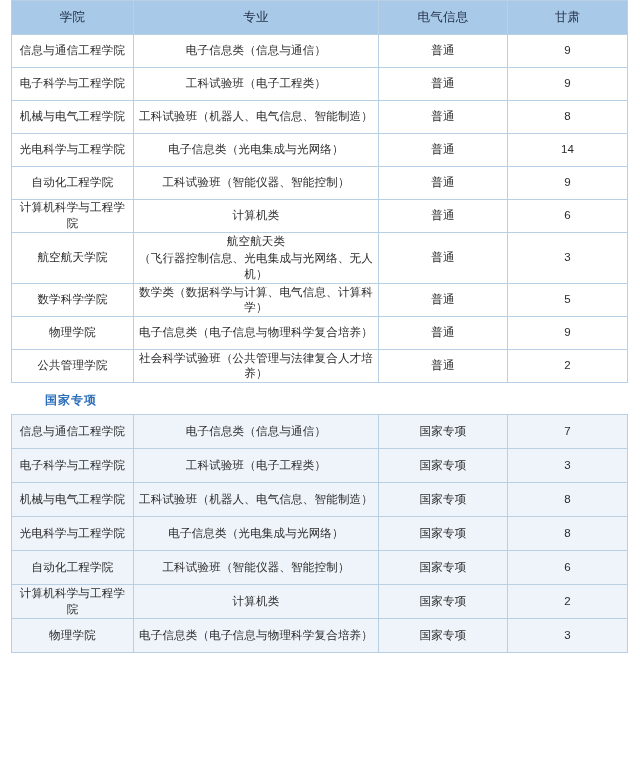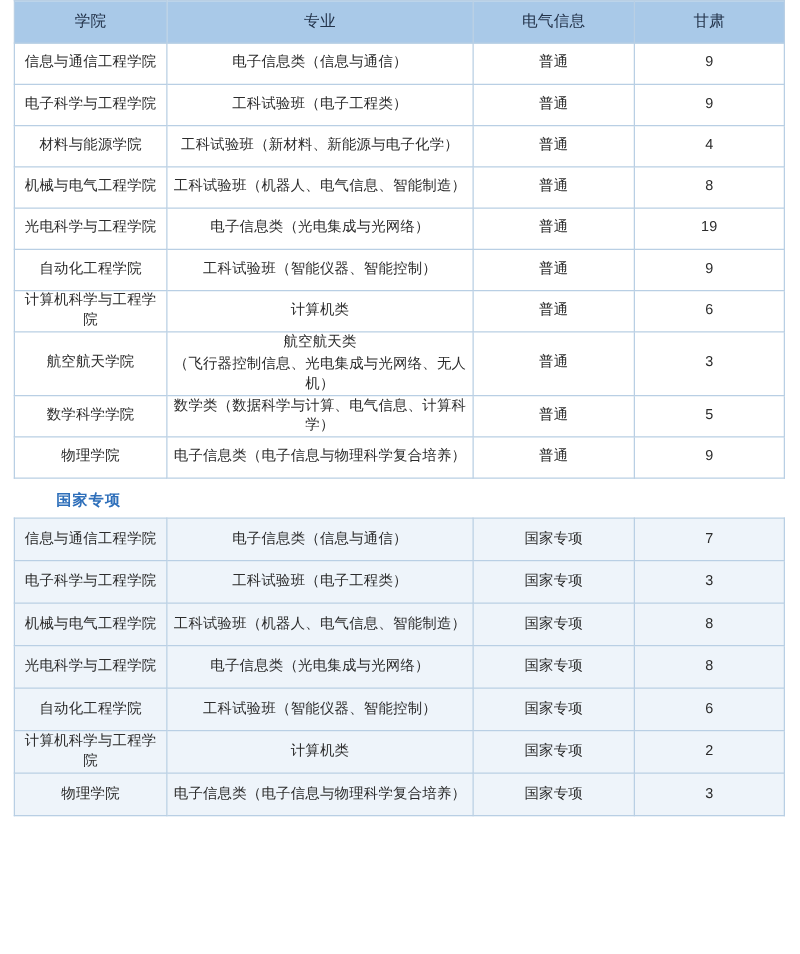--- a/index.html
+++ b/index.html
@@ -114,36 +114,30 @@
           <td class="cell-category">普通</td>
           <td class="cell-quota">9</td>
         </tr>
         <tr>
           <td class="cell-college">电子科学与工程学院</td>
           <td class="cell-major">工科试验班（电子工程类）</td>
           <td class="cell-category">普通</td>
           <td class="cell-quota">9</td>
         </tr>
         <tr>
-          <td class="cell-college">材料与能源学院</td>
-          <td class="cell-major">工科试验班（新材料、新能源与电子化学）</td>
-          <td class="cell-category">普通</td>
-          <td class="cell-quota">4</td>
-        </tr>
-        <tr>
           <td class="cell-college">机械与电气工程学院</td>
           <td class="cell-major">工科试验班（机器人、电气信息、智能制造）</td>
           <td class="cell-category">普通</td>
           <td class="cell-quota">8</td>
         </tr>
         <tr>
           <td class="cell-college">光电科学与工程学院</td>
           <td class="cell-major">电子信息类（光电集成与光网络）</td>
           <td class="cell-category">普通</td>
-          <td class="cell-quota">19</td>
+          <td class="cell-quota">14</td>
         </tr>
         <tr>
           <td class="cell-college">自动化工程学院</td>
           <td class="cell-major">工科试验班（智能仪器、智能控制）</td>
           <td class="cell-category">普通</td>
           <td class="cell-quota">9</td>
         </tr>
         <tr>
           <td class="cell-college">计算机科学与工程学院</td>
           <td class="cell-major">计算机类</td>
@@ -163,20 +157,26 @@
           <td class="cell-college">数学科学学院</td>
           <td class="cell-major">数学类（数据科学与计算、电气信息、计算科学）</td>
           <td class="cell-category">普通</td>
           <td class="cell-quota">5</td>
         </tr>
         <tr>
           <td class="cell-college">物理学院</td>
           <td class="cell-major">电子信息类（电子信息与物理科学复合培养）</td>
           <td class="cell-category">普通</td>
           <td class="cell-quota">9</td>
+        </tr>
+        <tr>
+          <td class="cell-college">公共管理学院</td>
+          <td class="cell-major">社会科学试验班（公共管理与法律复合人才培养）</td>
+          <td class="cell-category">普通</td>
+          <td class="cell-quota">2</td>
         </tr>
       </tbody>
   </table>
 
   <div class="section-label">国家专项</div>
 
   <table class="plan-table table-special">
     <colgroup>
       <col class="c-college">
         <col class="c-major">

